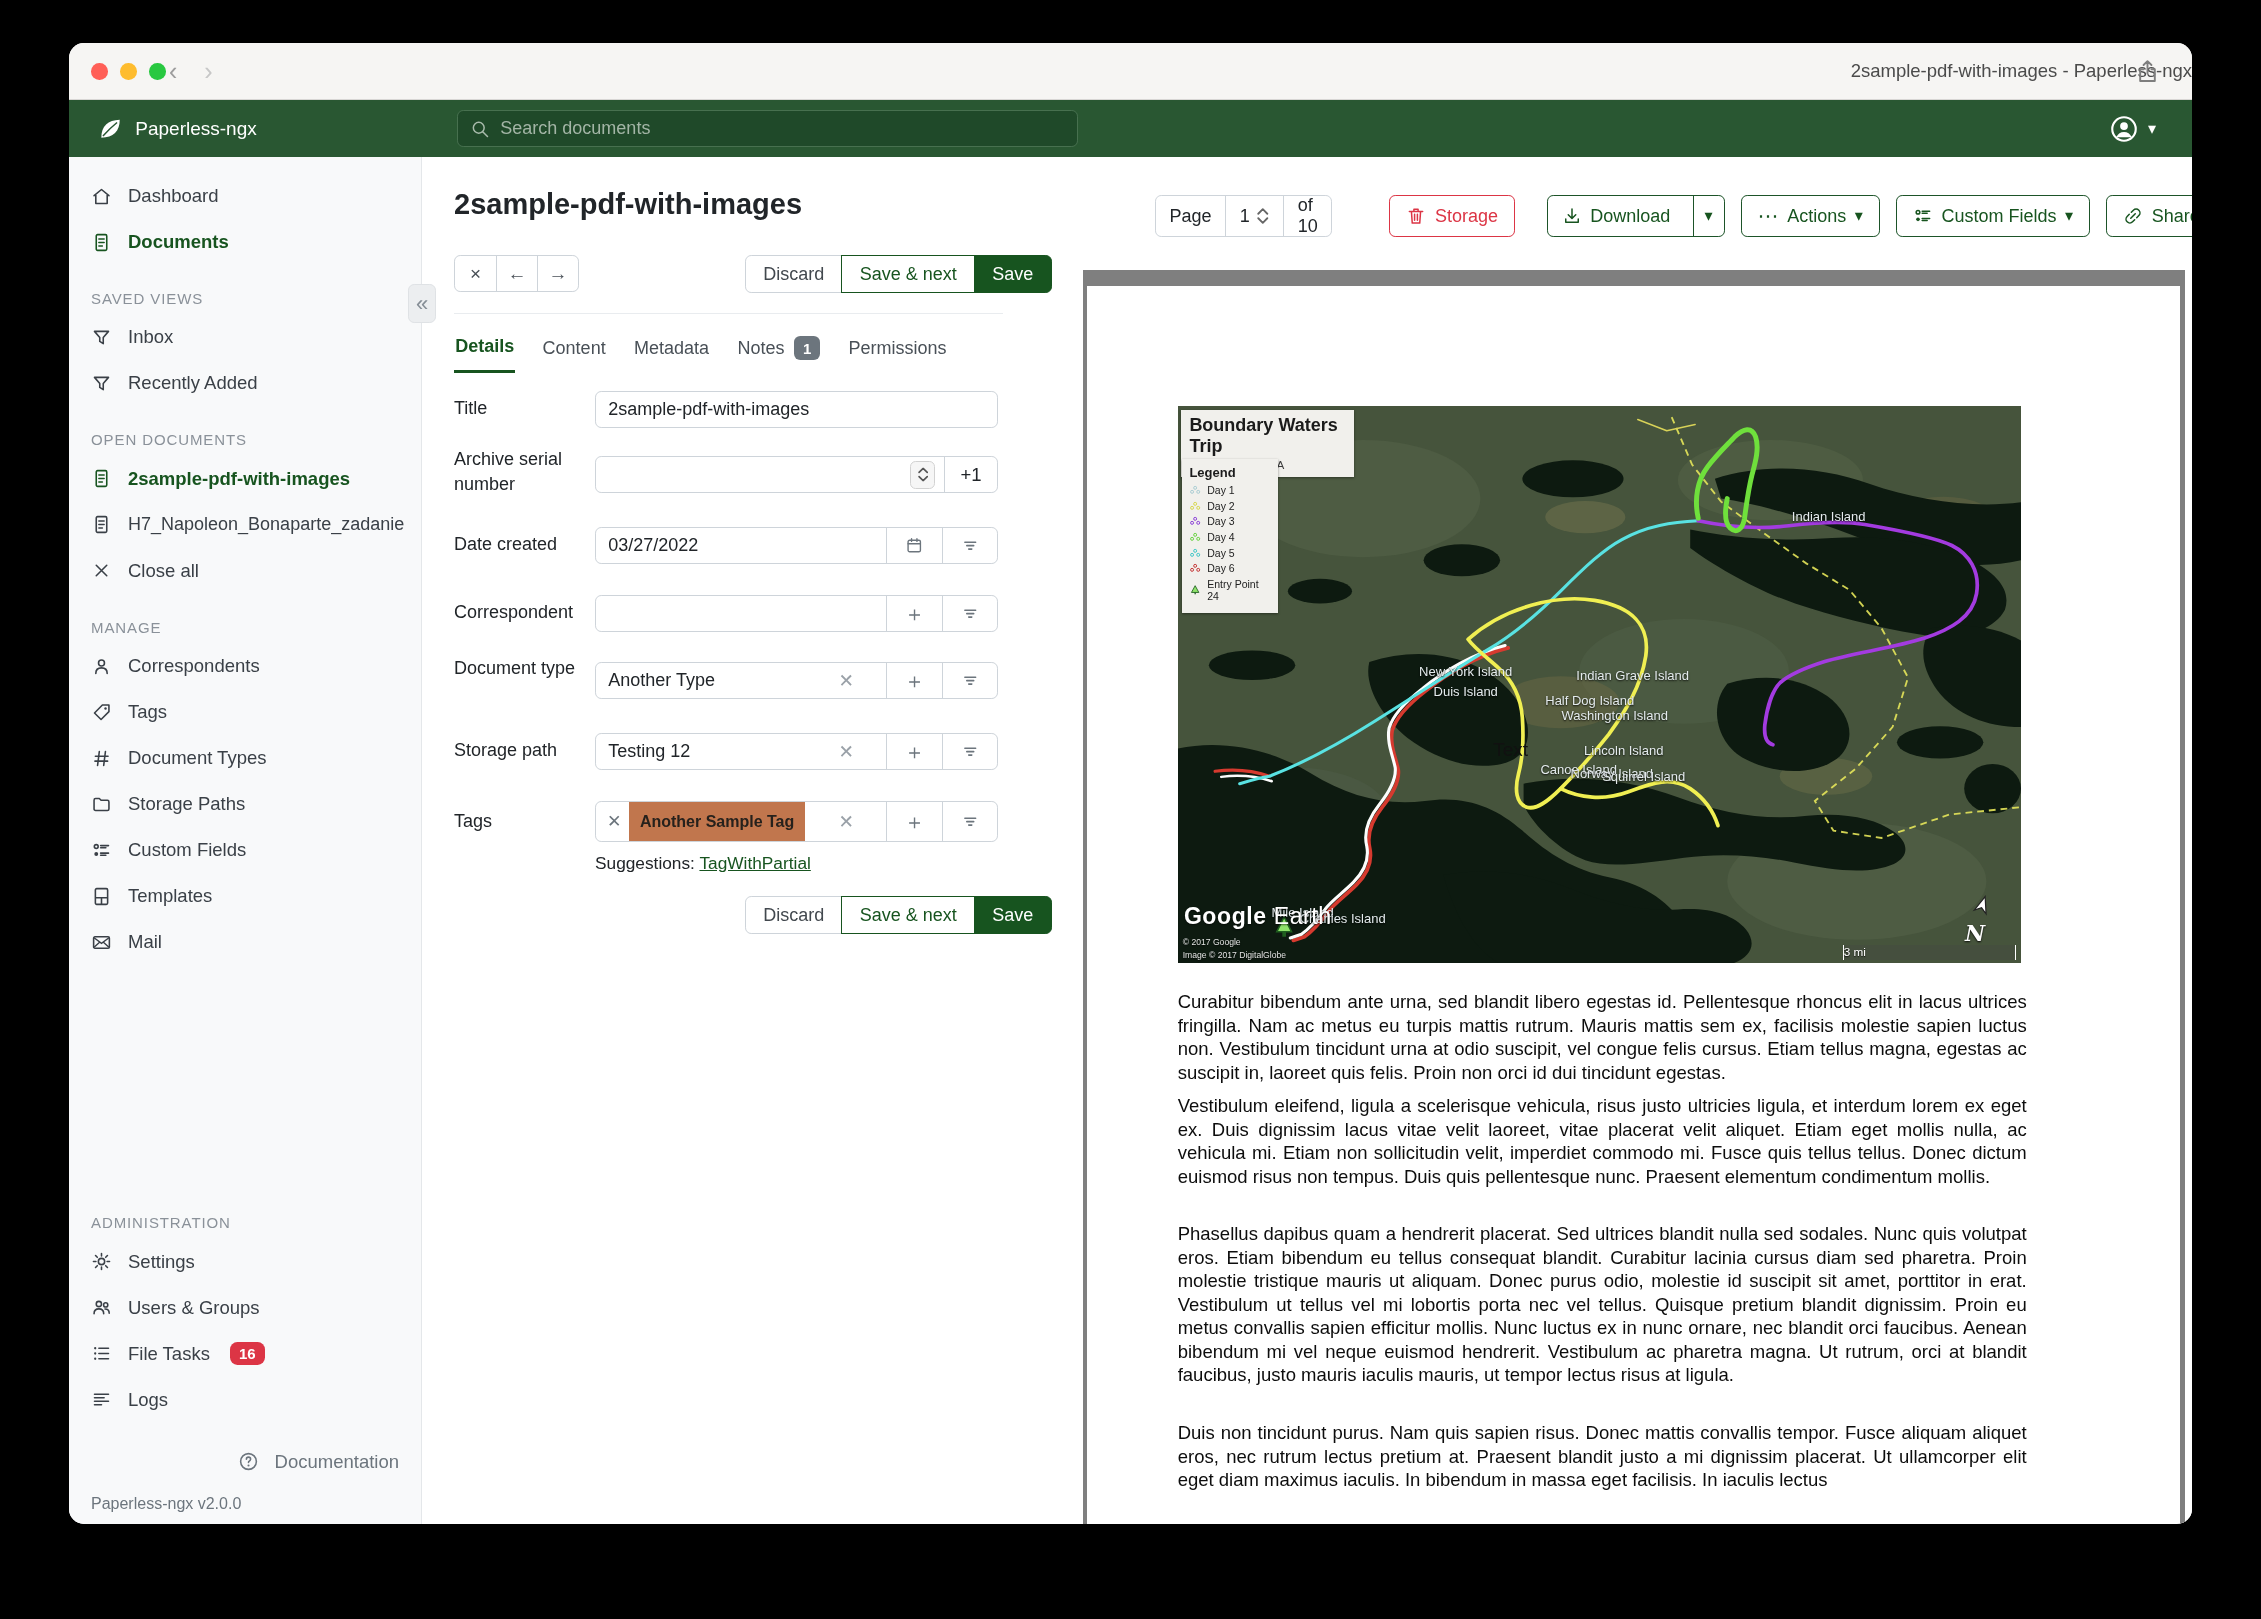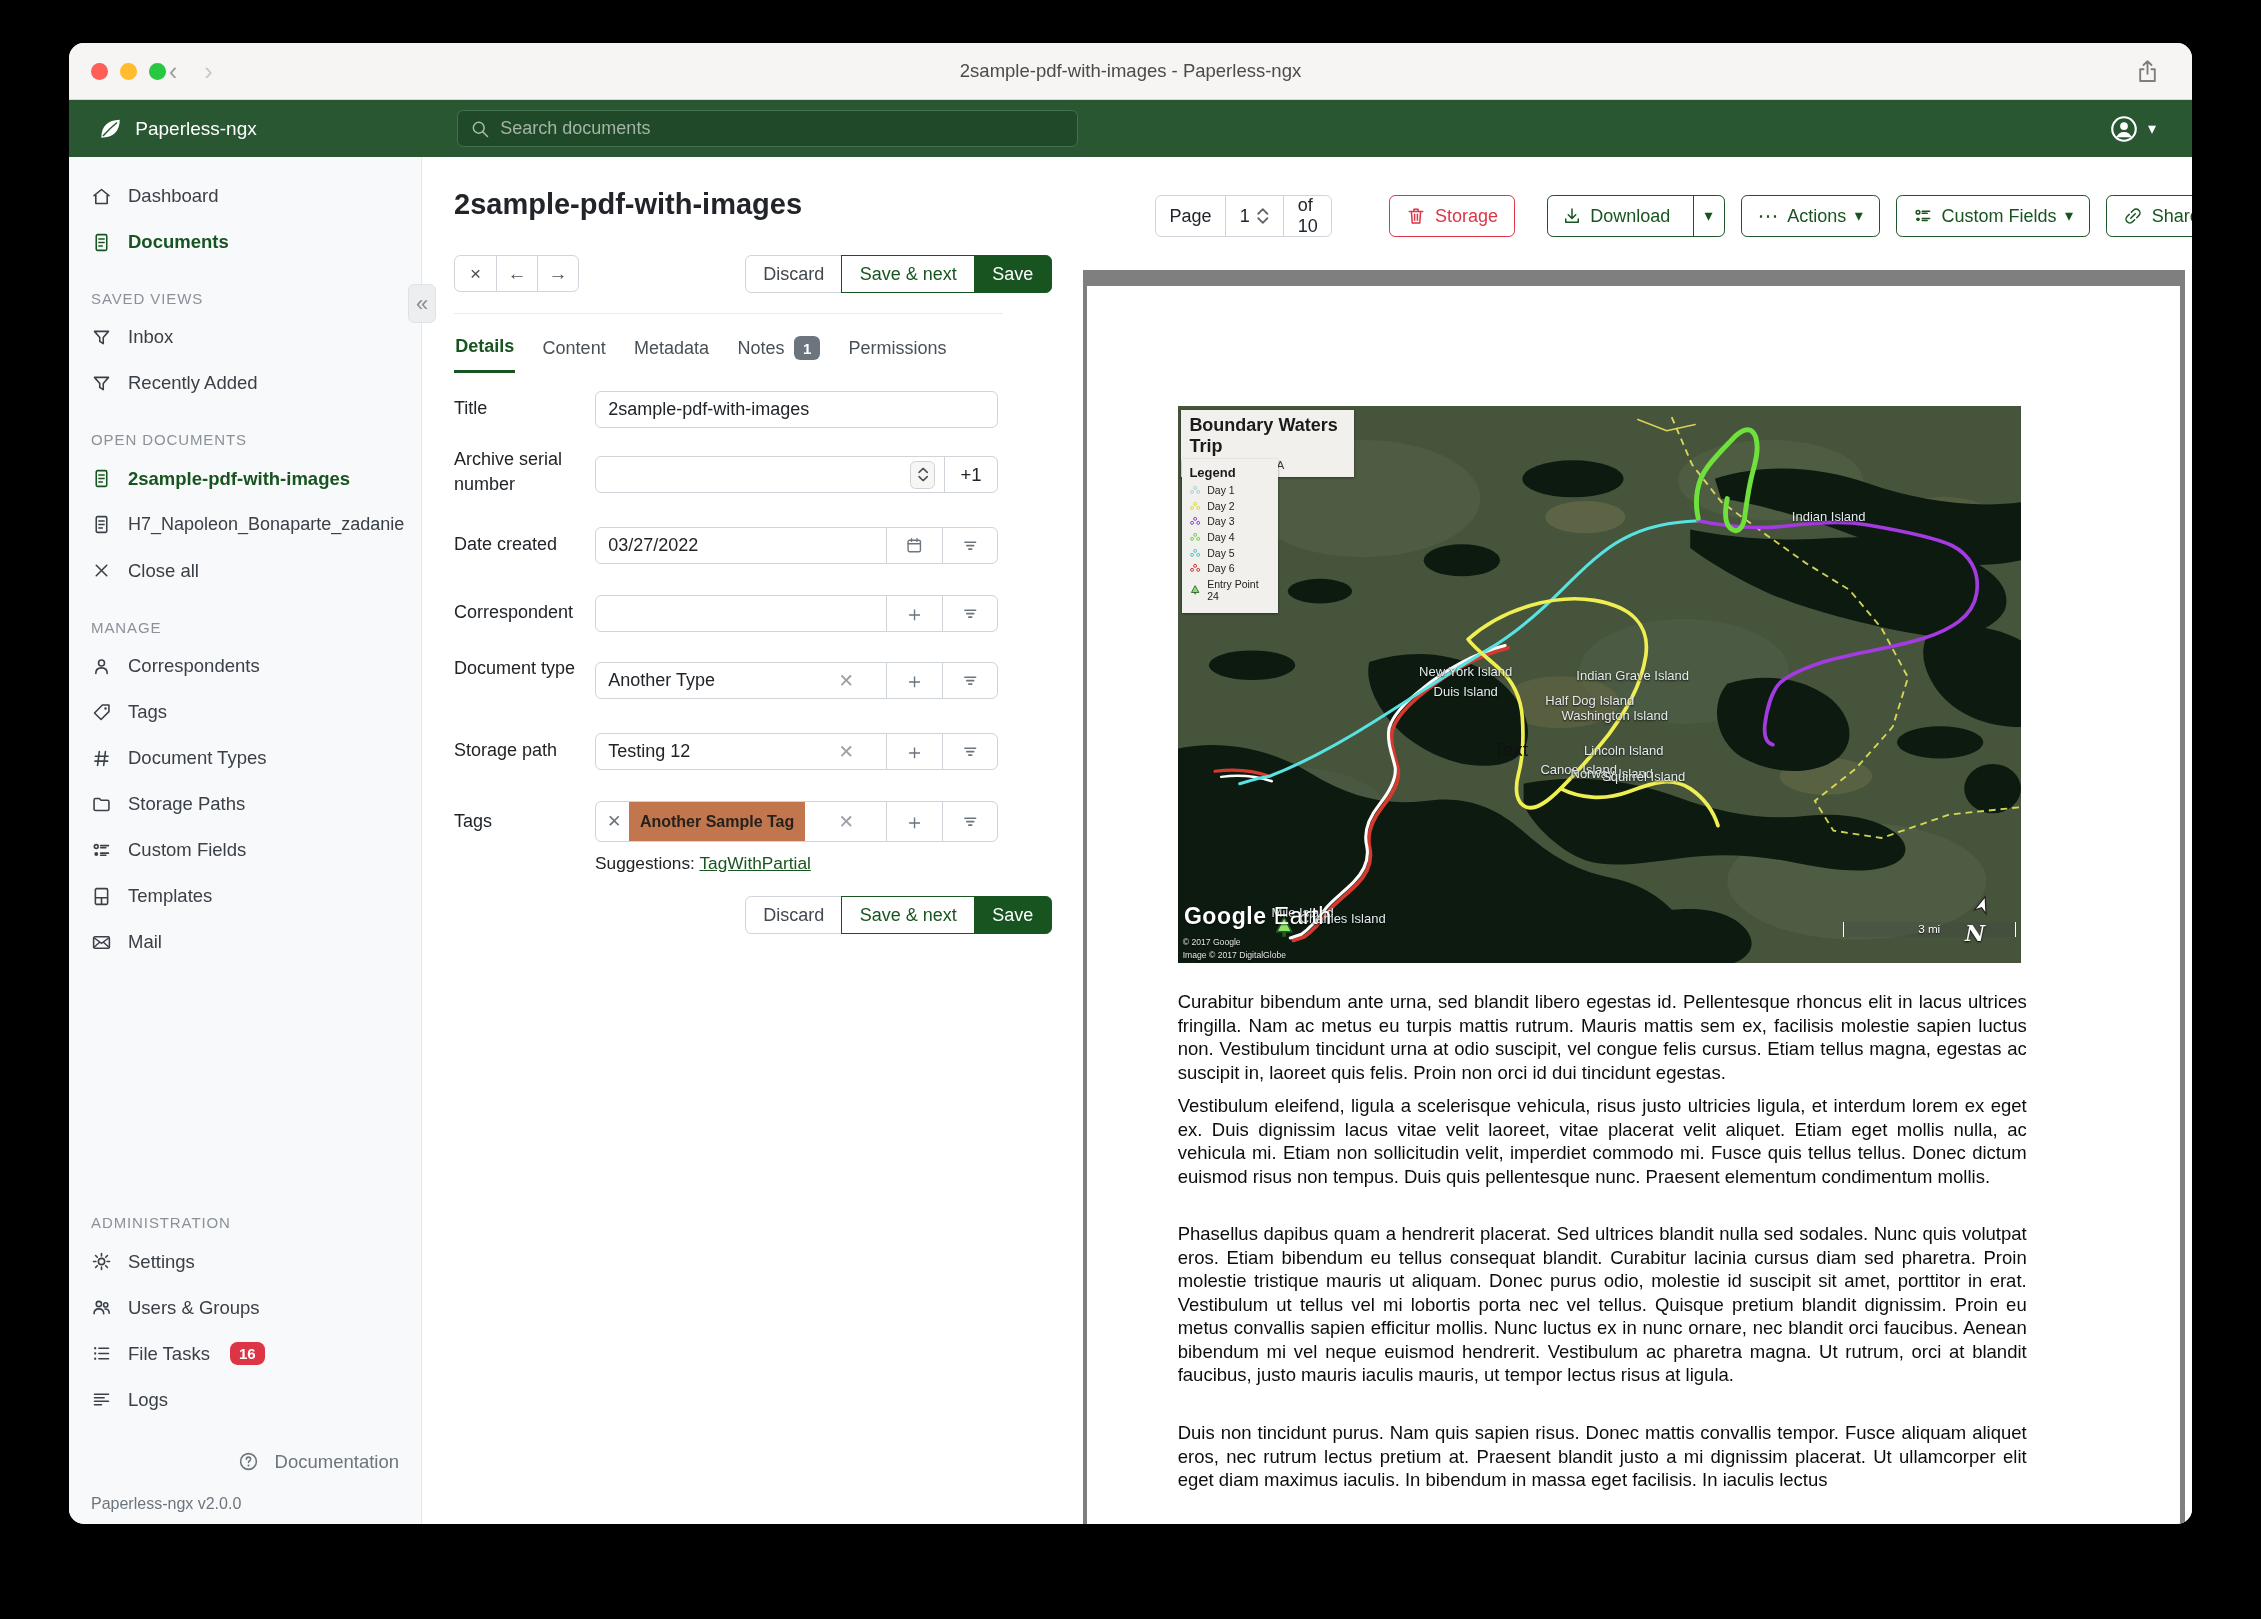--- a/index.html
+++ b/index.html
@@ -7,21 +7,21 @@
 
   .window { position:absolute; left:69px; top:43px; width:2123px; height:1481px;
             border-radius:15px; overflow:hidden; background:#fff; }
 
   
   .titlebar { position:relative; height:57px; background:#f6f5f3; border-bottom:1.2px solid #d8d6d4; }
   .traffic { position:absolute; left:22px; top:20.4px; display:flex; gap:12.3px; }
   .traffic span { width:16.7px; height:16.7px; border-radius:50%; }
   .nav-arr { position:absolute; left:100px; top:0; height:57px; display:flex; align-items:center; gap:27px;
              color:#9d9d9d; font-size:25px; }
-  .tb-title { text-align:center; line-height:56px; font-size:18.5px; color:#4b4b4b; }
+  .tb-title { text-align:right; line-height:56px; font-size:18.5px; color:#4b4b4b; }
   .tb-share { position:absolute; right:31px; top:15px; width:27px; height:27px; color:#7e7e7e; }
 
   
   .appbar { position:relative; height:57px; background:#295732; }
   .brand { position:absolute; left:28px; top:0; height:57px; display:flex; align-items:center; gap:12.3px;
            color:#fff; font-size:19px; font-weight:500; }
   .brand svg { width:26px; height:26px; }
   .searchbox { position:absolute; left:388px; top:10px; width:621px; height:37px; background:#1f4929;
                border:1.2px solid #47704f; border-radius:6.2px; display:flex; align-items:center; gap:10px;
                padding:0 12.3px; }
@@ -137,23 +137,23 @@
   .leg-title { font-size:13px; font-weight:700; color:#1b1b1b; margin-bottom:3.7px; }
   .leg-row { display:flex; align-items:center; gap:5.6px; margin:3.7px 0; font-size:10.5px; color:#222; }
   .leg-row svg { width:12.3px; height:10px; flex:0 0 12.3px; }
   .isl { position:absolute; transform:translate(-50%,-50%); font-size:13px; color:#e4ebed; white-space:nowrap;
          text-shadow:0 1.2px 1.9px rgba(0,0,0,.85); }
   .isl.dark { color:#111; font-size:19px; text-shadow:none; }
   .ge-logo { position:absolute; left:6.2px; top:497px; font-size:23px; color:#fff; letter-spacing:0.6px;
              text-shadow:0 0.6px 1.9px rgba(0,0,0,.6); }
   .ge-logo b { font-weight:700; }
   .ge-c { position:absolute; left:5px; font-size:8.6px; color:rgba(255,255,255,.88); text-shadow:0 0.6px 1.2px rgba(0,0,0,.7); }
-  .scalebar { position:absolute; left:665px; top:516px; width:173px; height:15px; border-left:1.9px solid #fff;
+  .scalebar { position:absolute; left:665px; top:539px; width:173px; height:15px; border-left:1.9px solid #fff;
               border-right:1.9px solid #fff; background:rgba(70,70,70,.30); color:#fff; font-size:11.7px;
-              text-align:center; line-height:14px; text-shadow:0 0.6px 1.2px rgba(0,0,0,.8); }
+              text-align:left; line-height:14px; text-shadow:0 0.6px 1.2px rgba(0,0,0,.8); }
   .north { position:absolute; left:791px; top:489px; color:#fff; }
   .north .n { font-family:"DejaVu Serif",serif; font-style:italic; font-weight:700; font-size:22px;
               text-shadow:0 1.2px 1.9px rgba(0,0,0,.9); position:absolute; left:-3.7px; top:25px; }
 </style>
 </head>
 <body>
 
 <svg width="0" height="0" style="position:absolute">
   <defs>
     <symbol id="i-home" viewBox="0 0 24 24">

